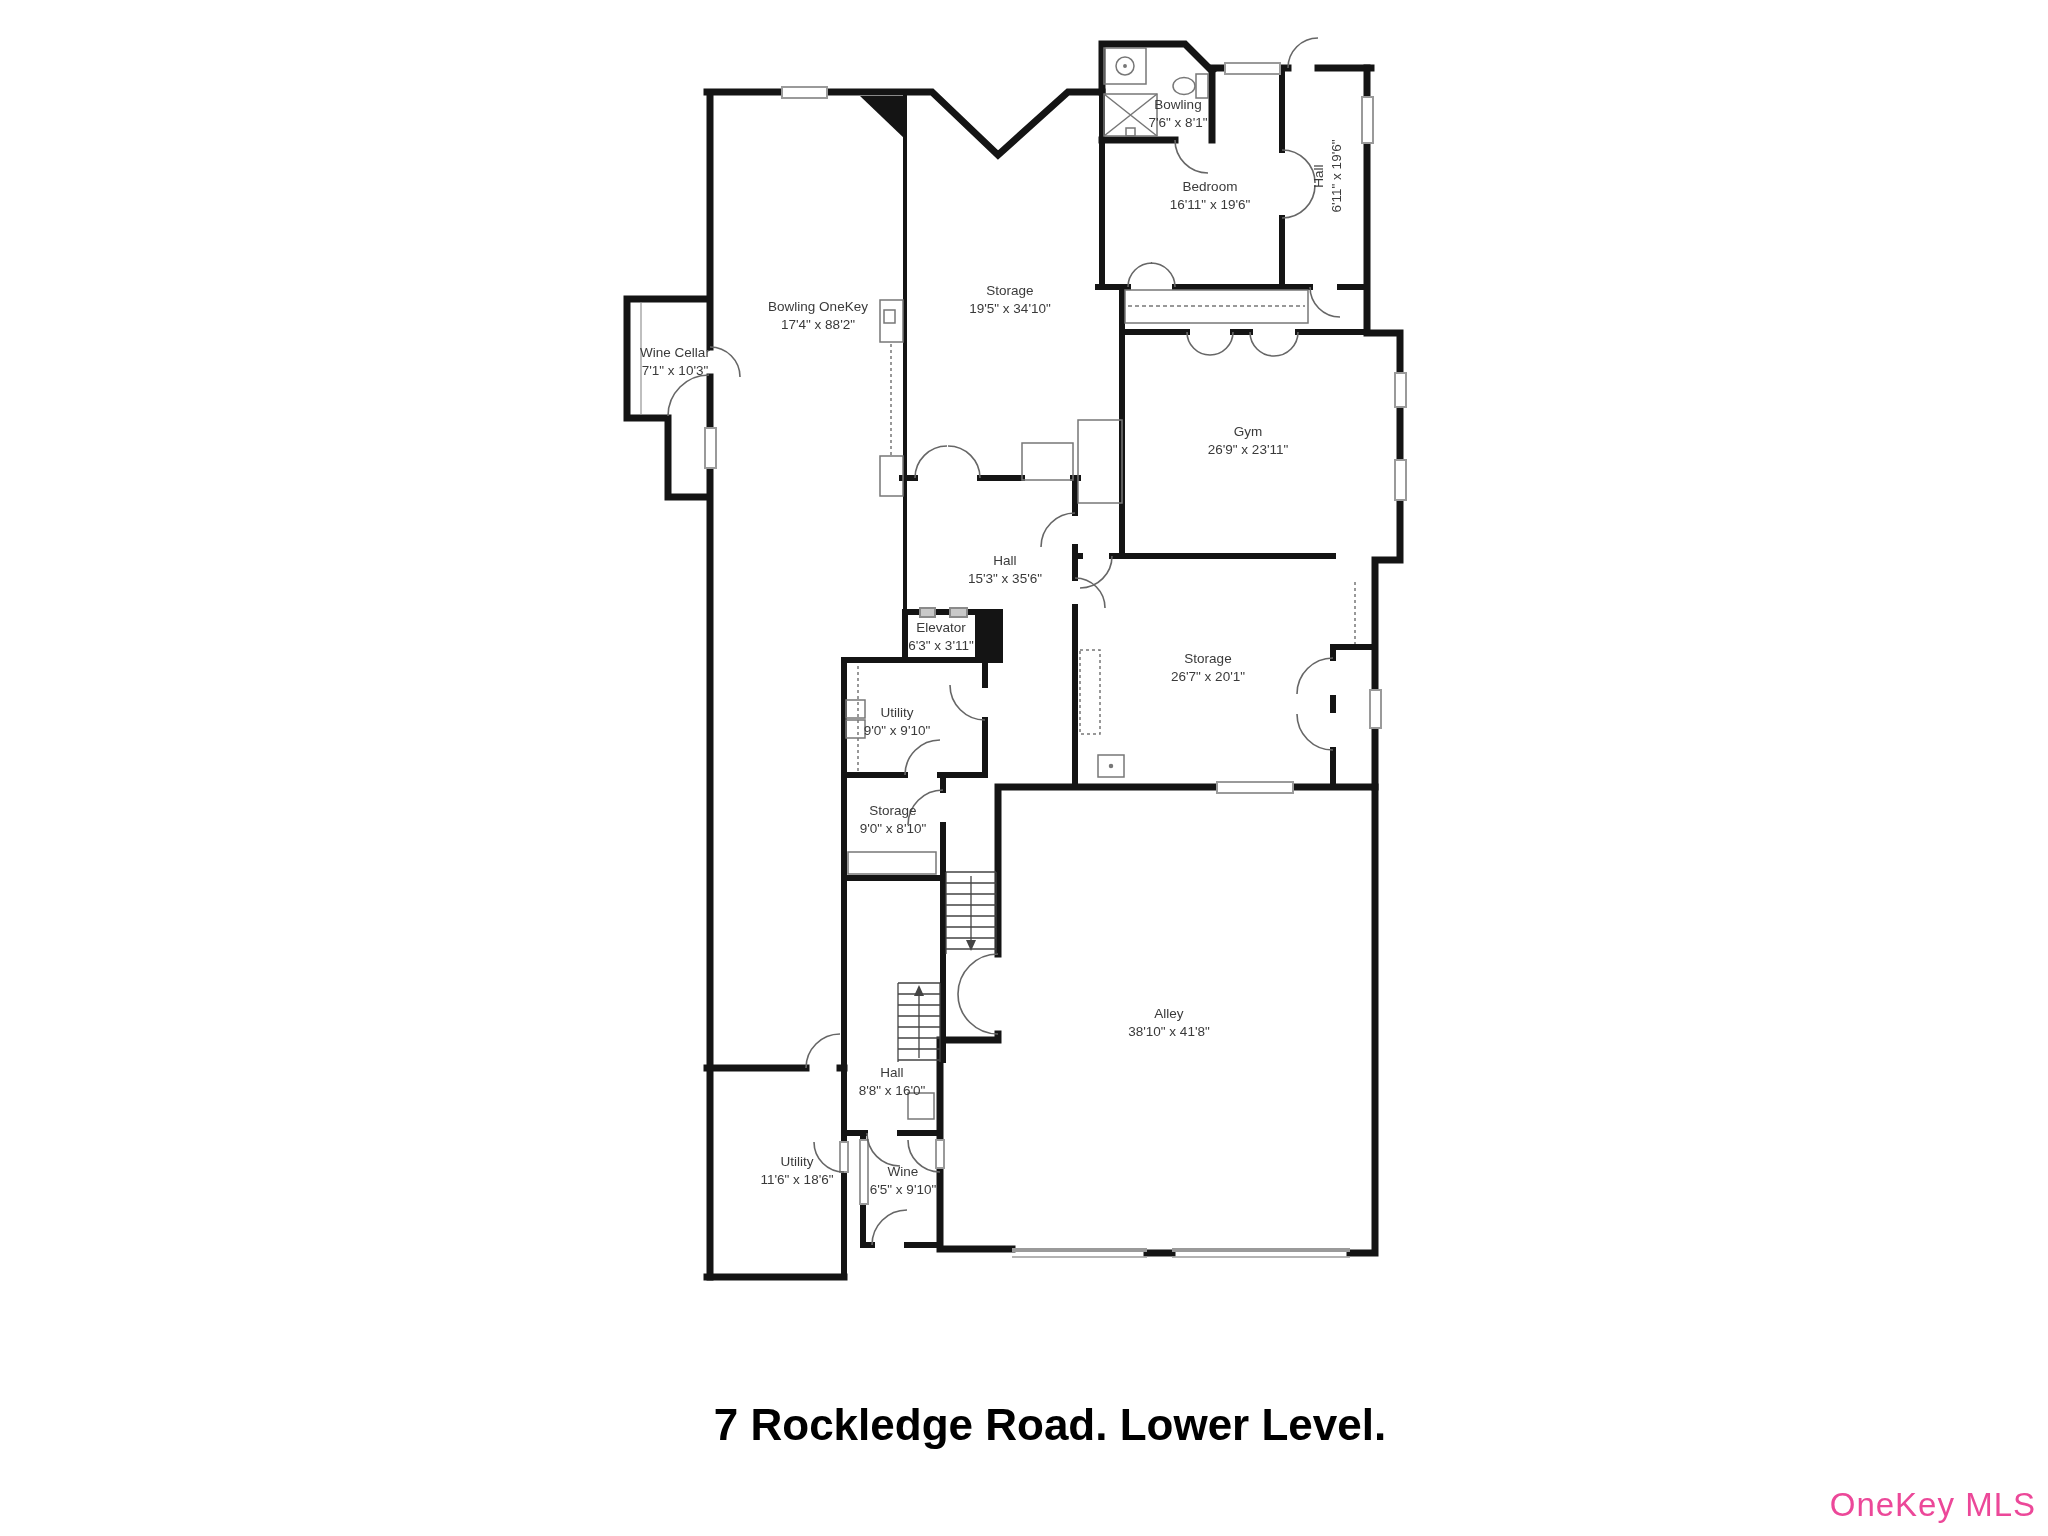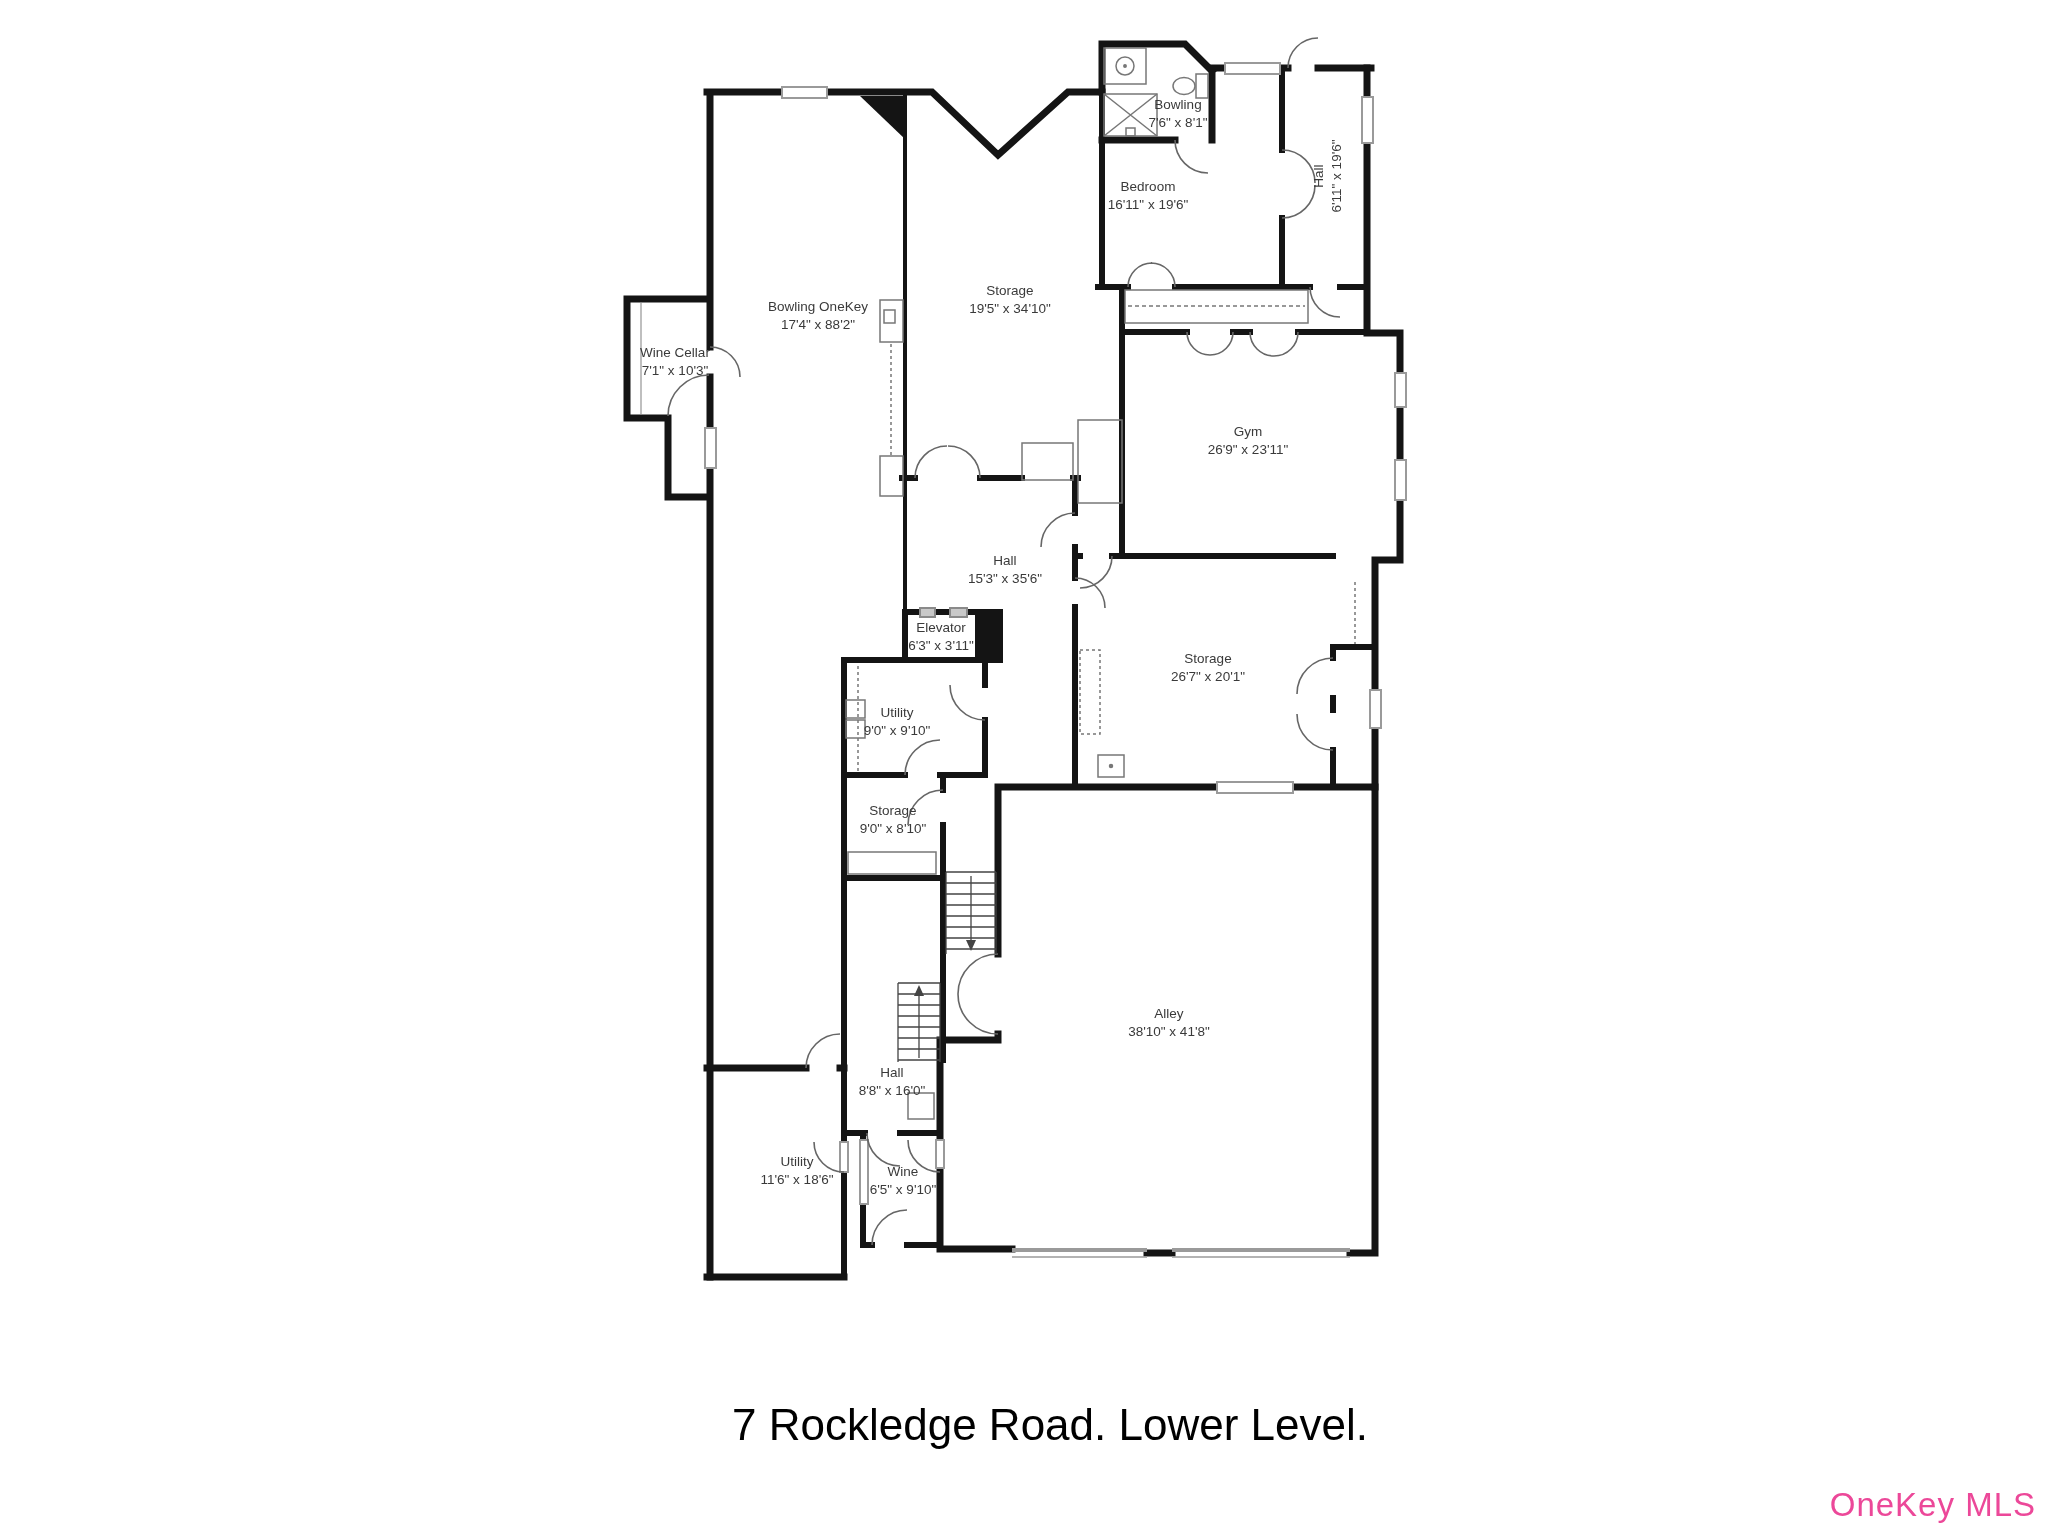--- a/index.html
+++ b/index.html
@@ -5,21 +5,21 @@
   html,body{margin:0;padding:0;background:#ffffff;}
   #page{position:relative;width:2048px;height:1536px;background:#ffffff;overflow:hidden;
         font-family:"Liberation Sans", sans-serif;}
   svg{position:absolute;left:0;top:0;}
   .room-label{position:absolute;transform:translate(-50%,-50%);text-align:center;
               color:#3a3a3a;font-size:13.5px;line-height:1.3;white-space:nowrap;}
   .room-label.vert{transform:translate(-50%,-50%) rotate(-90deg);}
   .room-name{font-weight:400;}
   .room-dims{font-weight:400;}
   #plan-title{position:absolute;left:1050px;top:1400px;transform:translateX(-50%);
-              font-size:44px;font-weight:400;color:#000;white-space:nowrap;}
+              font-size:44px;font-weight:700;color:#000;white-space:nowrap;}
   #watermark{position:absolute;right:12px;top:1486px;font-size:33px;color:#ec4899;
              font-weight:400;letter-spacing:1px;}
 </style>
 </head>
 <body>
 
 <div id="page">
 
   <svg width="2048" height="1536" viewBox="0 0 2048 1536">
 
@@ -177,21 +177,21 @@
     <div class="room-dims">7'1" x 10'3"</div>
   </div>
   <div class="room-label" style="left:1010px;top:300px">
     <div class="room-name">Storage</div>
     <div class="room-dims">19'5" x 34'10"</div>
   </div>
   <div class="room-label" style="left:1178px;top:114px">
     <div class="room-name">Bowling</div>
     <div class="room-dims">7'6" x 8'1"</div>
   </div>
-  <div class="room-label" style="left:1148px;top:196px">
+  <div class="room-label" style="left:1210px;top:196px">
     <div class="room-name">Bedroom</div>
     <div class="room-dims">16'11" x 19'6"</div>
   </div>
   <div class="room-label vert" style="left:1328px;top:176px">
     <div class="room-name">Hall</div>
     <div class="room-dims">6'11" x 19'6"</div>
   </div>
   <div class="room-label" style="left:1248px;top:441px">
     <div class="room-name">Gym</div>
     <div class="room-dims">26'9" x 23'11"</div>

